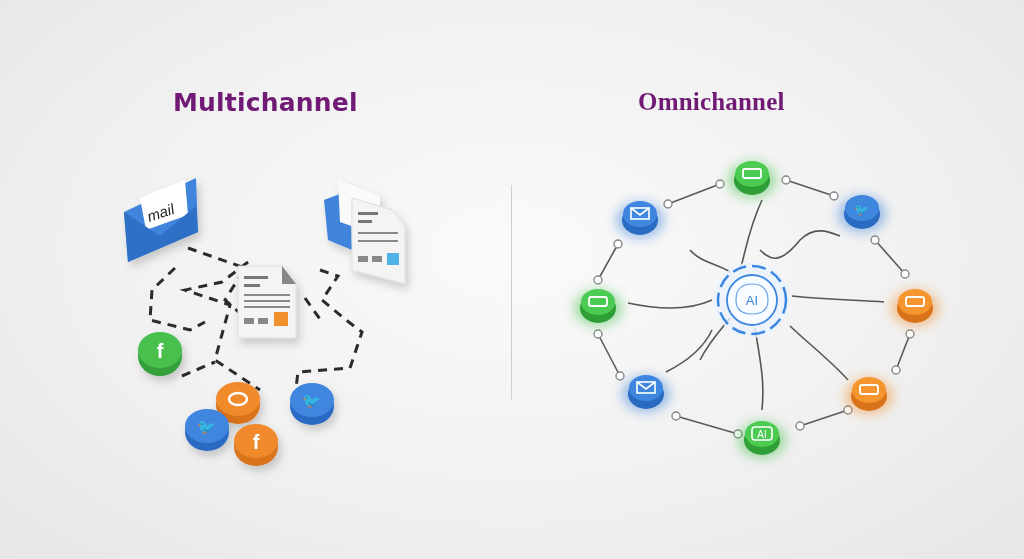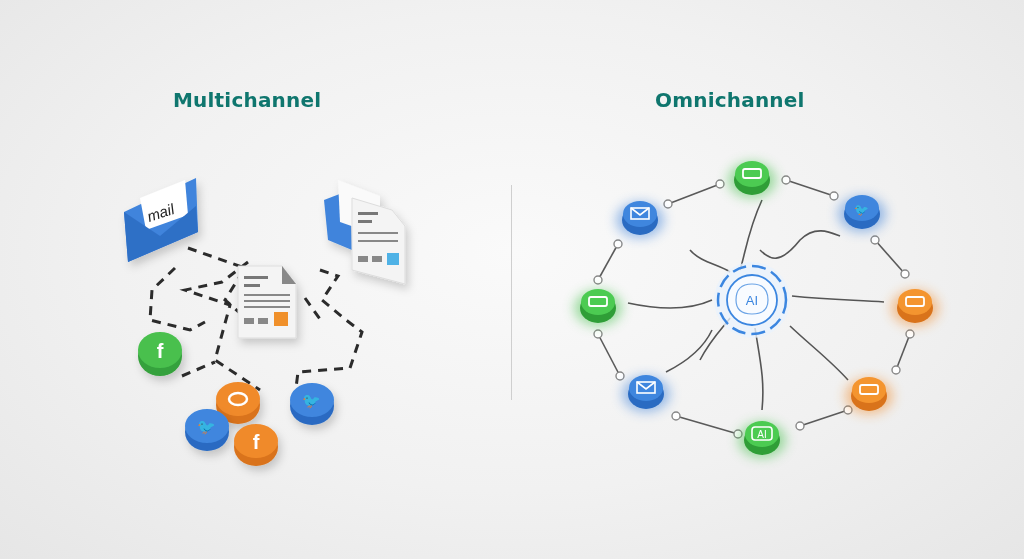--- a/index.html
+++ b/index.html
@@ -1,21 +1,21 @@
 <!DOCTYPE html>
 <html><head>
 <meta charset="utf-8">
 <style>
   html,body{margin:0;padding:0;}
   body{width:1024px;height:559px;overflow:hidden;position:relative;
     background:radial-gradient(ellipse at 50% 45%, #fafafa 0%, #f1f1f1 55%, #e6e6e6 100%);
     font-family:"DejaVu Sans", sans-serif;}
-  .title{position:absolute;top:88px;font-size:20px;font-weight:bold;color:#0f766e;letter-spacing:0.2px;}
+  .title{position:absolute;top:88px;font-size:25px;font-weight:bold;color:#701a75;letter-spacing:0.2px;}
   .t-left{left:173px;}
-  .t-right{left:655px;}
+  .t-right{left:638px;font-family:Liberation Serif, serif;}
   .divider{position:absolute;left:511px;top:185px;width:1px;height:215px;background:#cfcfcf;}
   svg.layer{position:absolute;left:0;top:0;}
 </style>
 </head>
 <body>
 
 <div class="title t-left">Multichannel</div>
 <div class="title t-right">Omnichannel</div>
 <div class="divider"></div>
 

